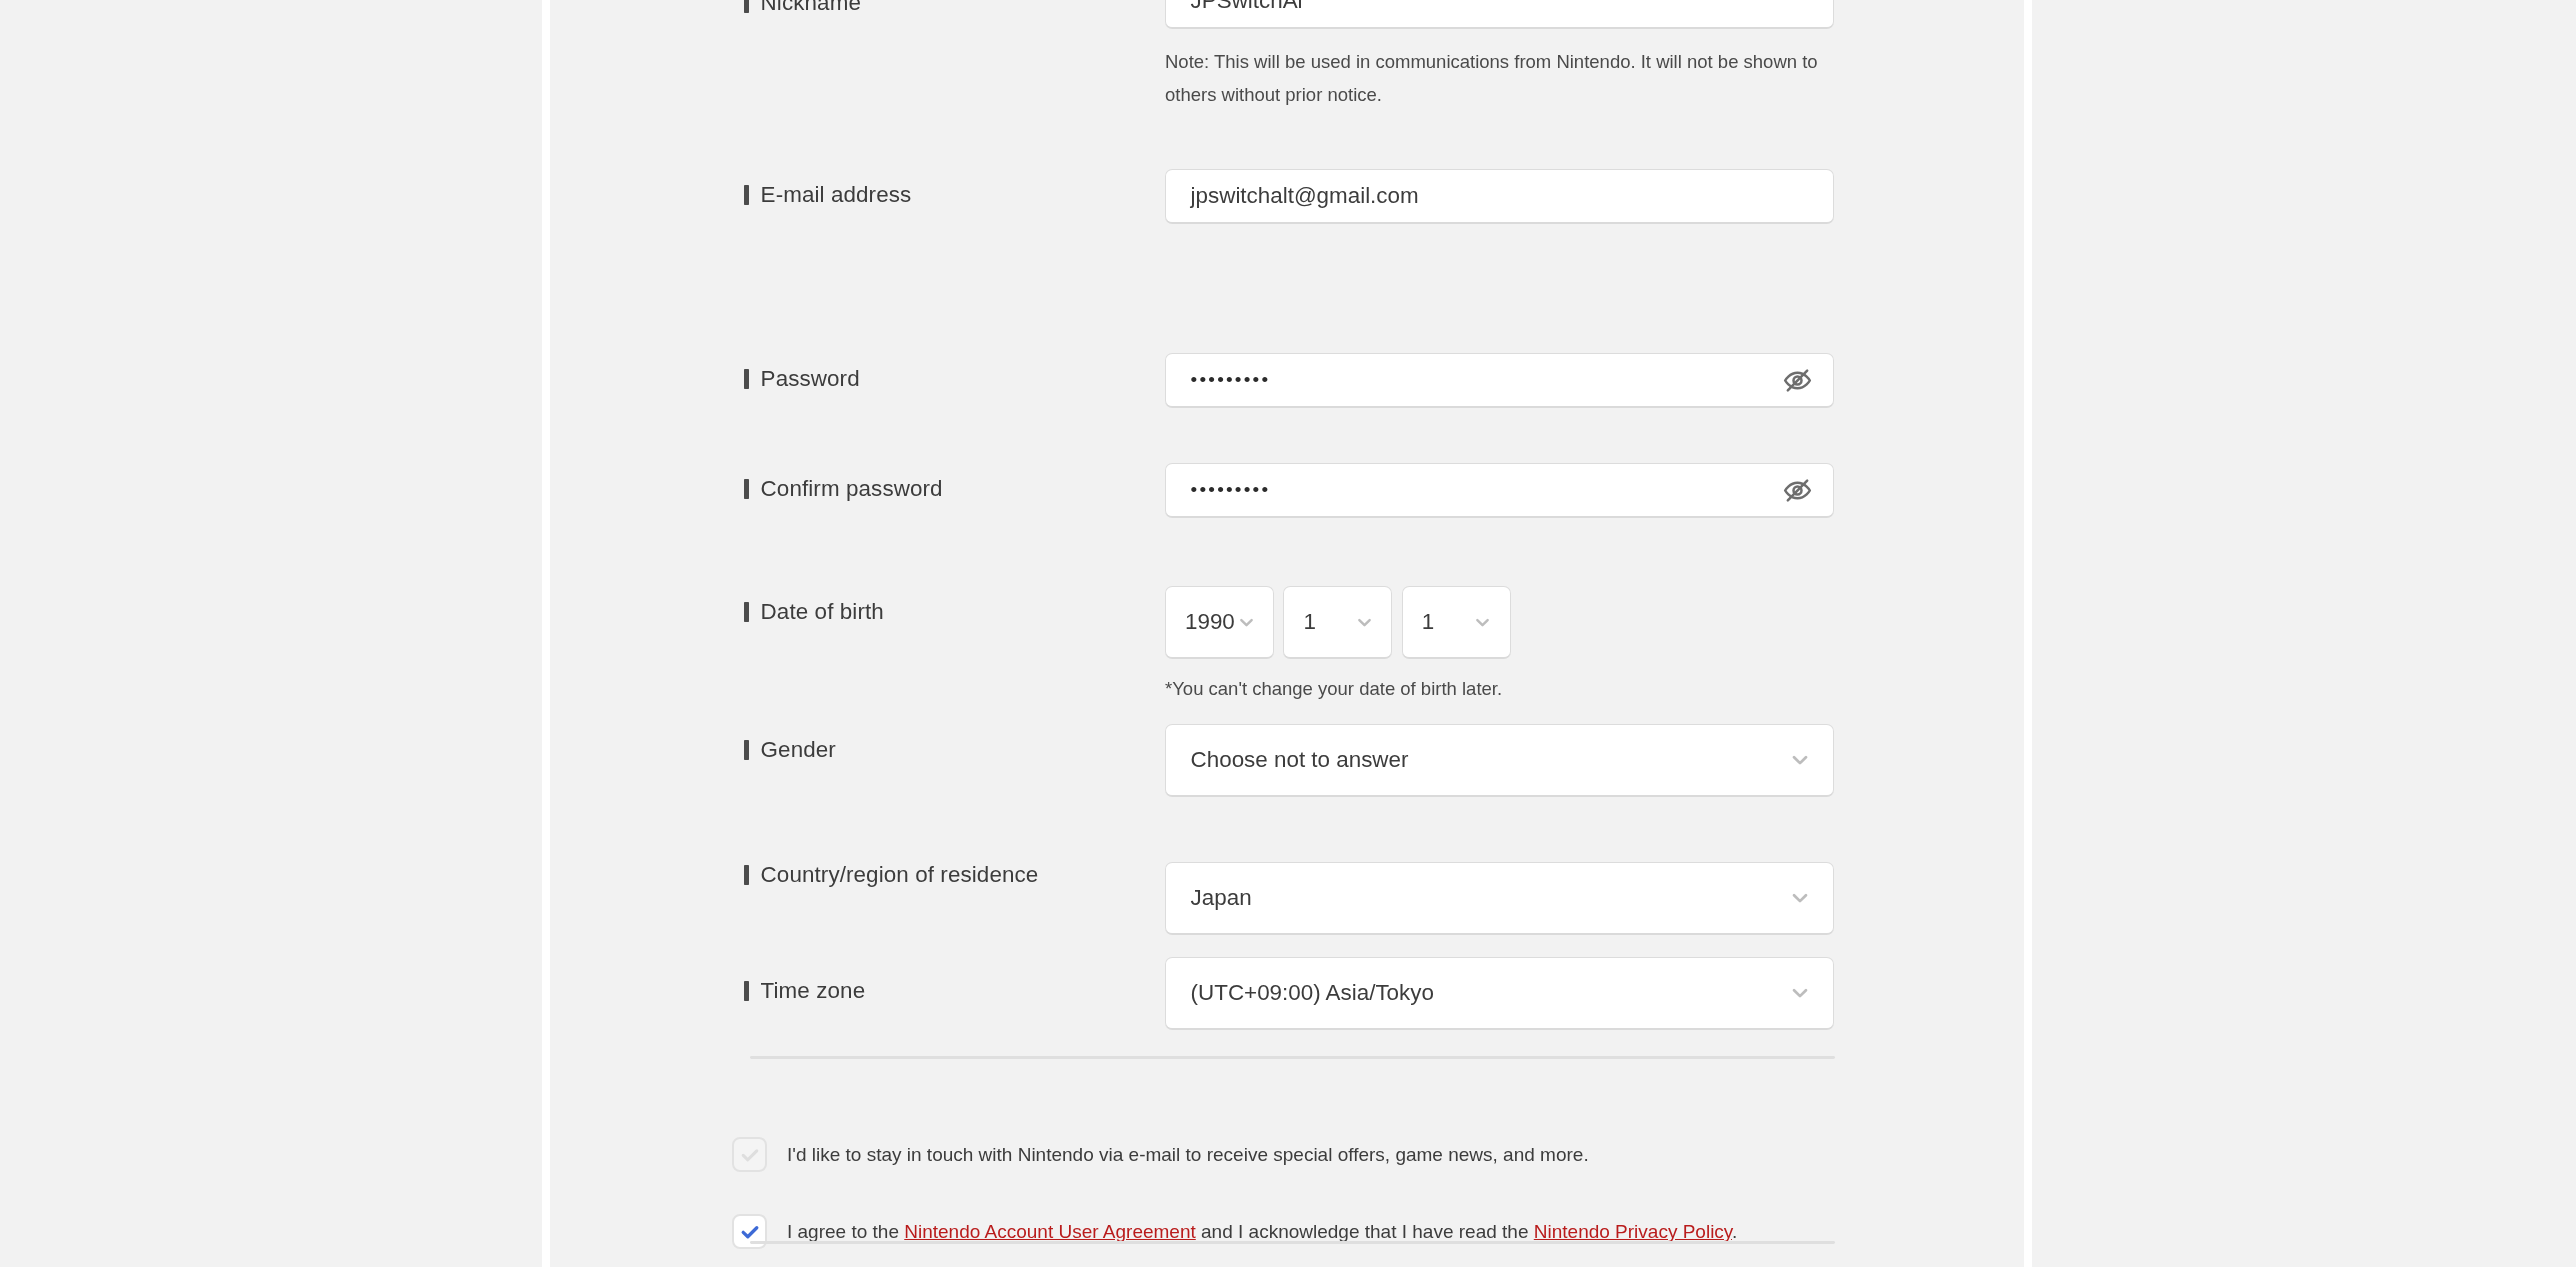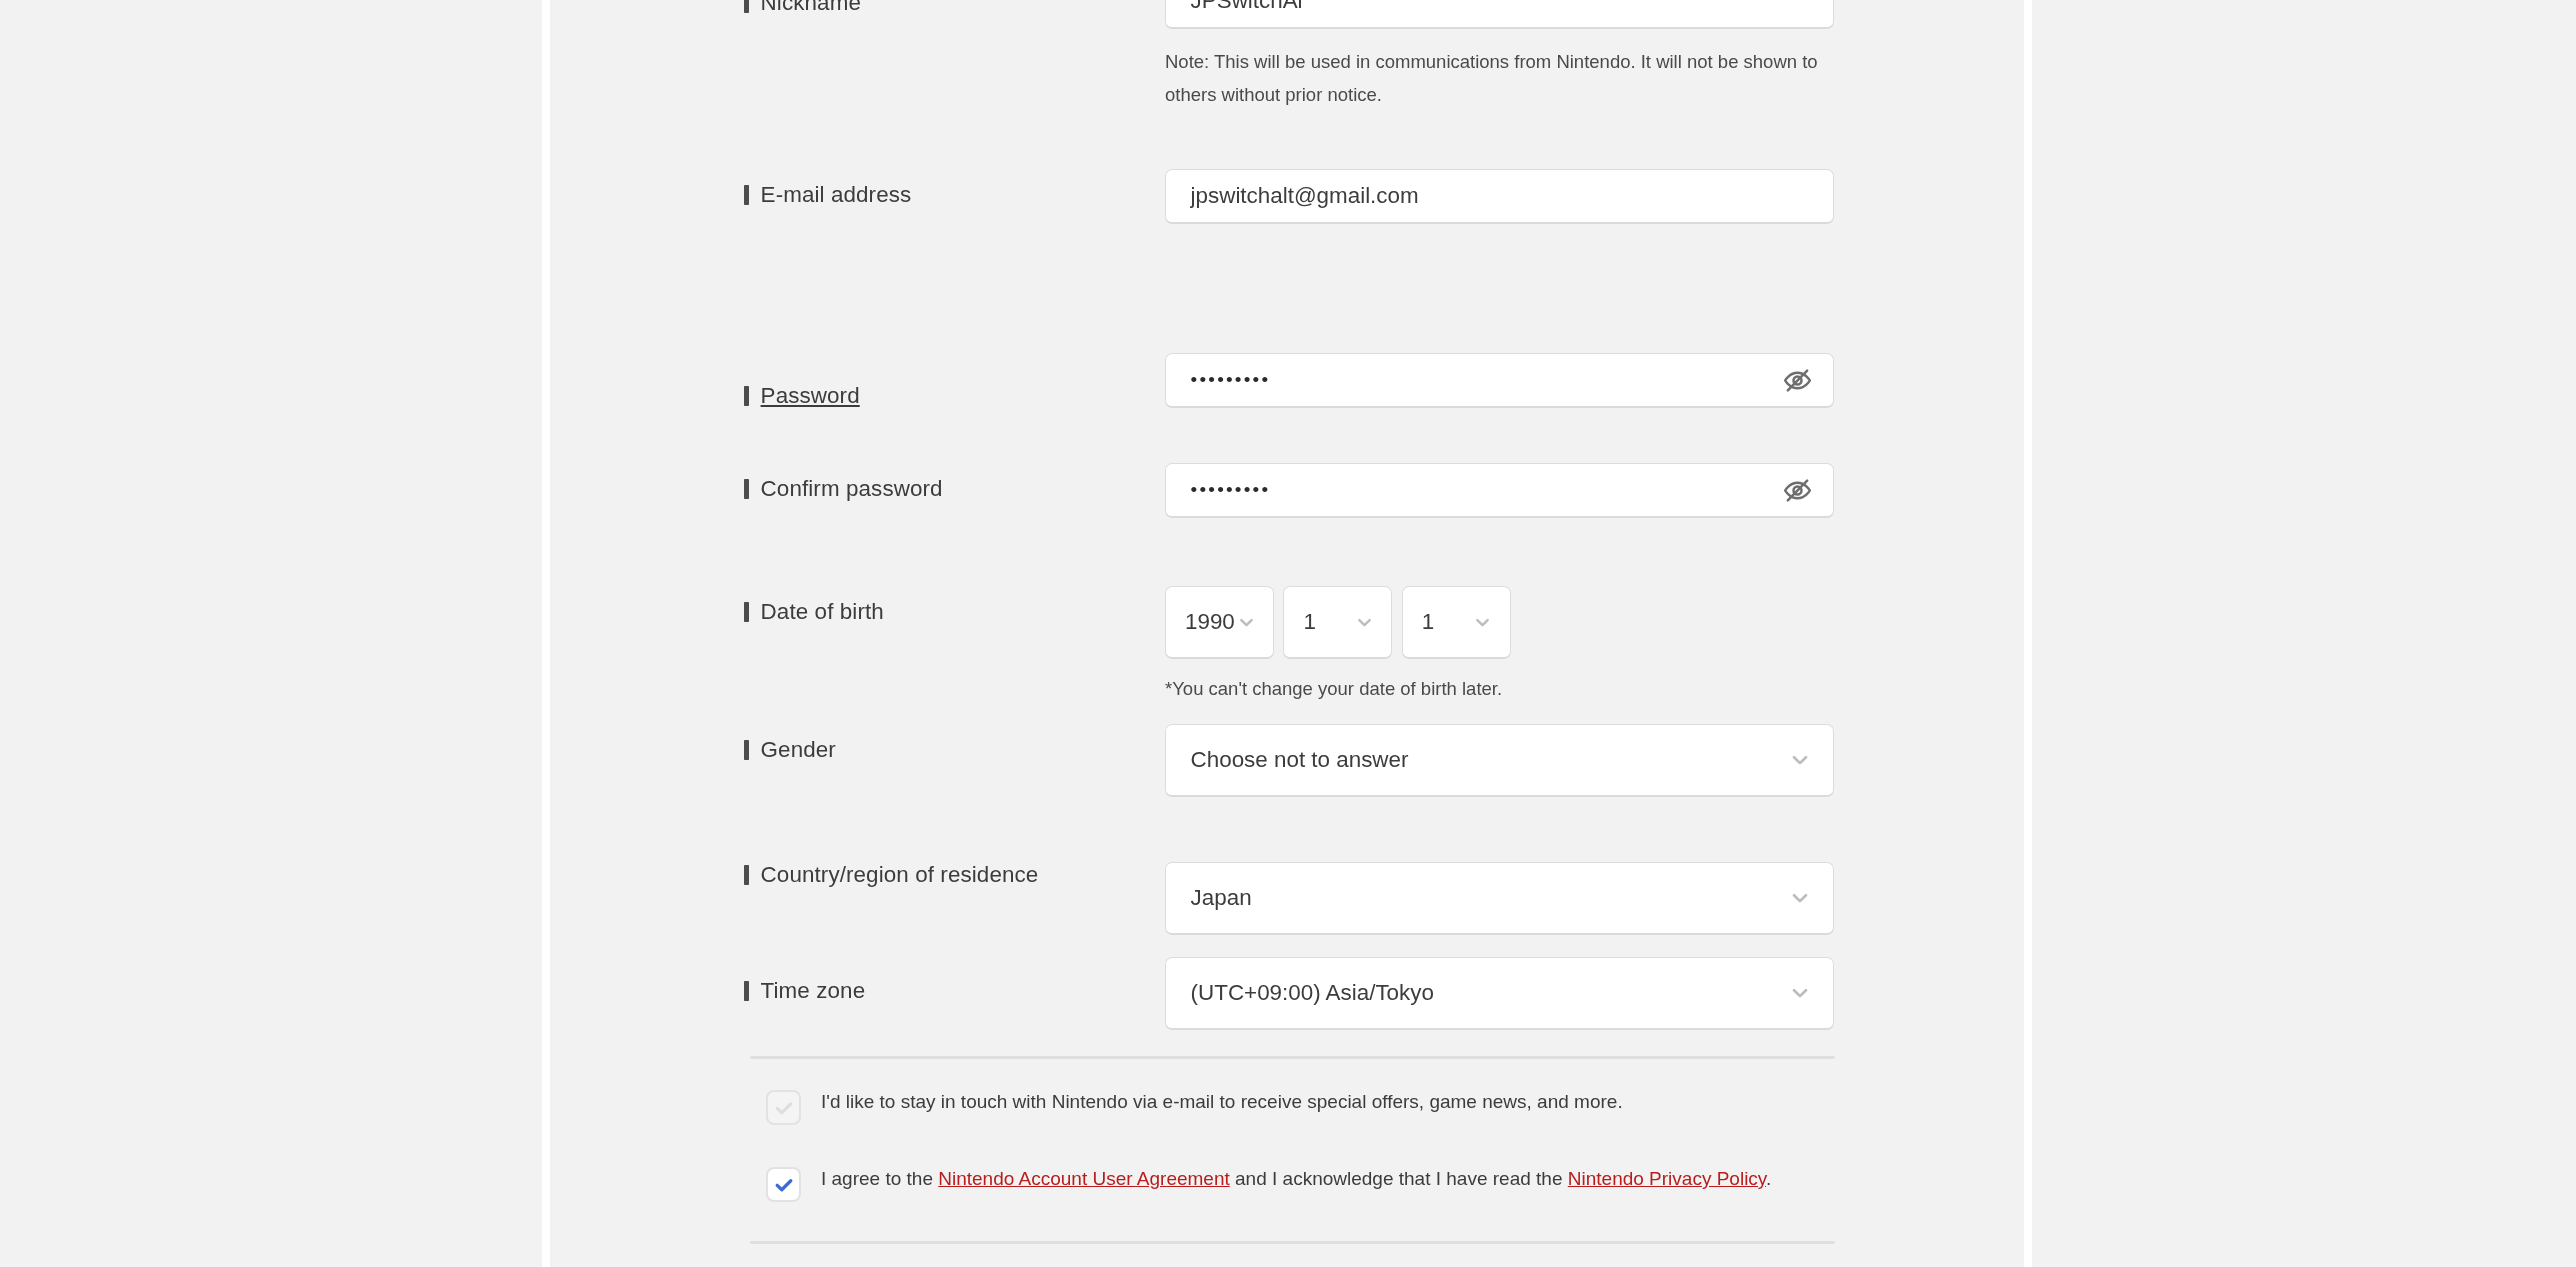--- a/index.html
+++ b/index.html
@@ -185,23 +185,24 @@
     left: 200px;
     width: 1085px;
     height: 2.9px;
     background: #dfdfdf;
     border-radius: 1.4px;
   }
 
   
   .check-row {
     position: absolute;
-    left: 216px;
-    display: flex;
-    align-items: flex-start;
+    left: 182px;
+    display: flex;
+    align-items: center;
+    margin-top: 47px;
   }
 
   .checkbox {
     width: 35px;
     height: 35px;
     border-radius: 8px;
     display: flex;
     align-items: center;
     justify-content: center;
     flex: 0 0 auto;
@@ -261,21 +262,21 @@
           <span class="label-text">E-mail address</span>
         </div>
         <div class="field-col" style="top:-13px;">
           <div class="textbox">
             <span class="value">jpswitchalt@gmail.com</span>
           </div>
         </div>
       </div>
 
       <div class="row" style="top:366px;">
-        <div class="label" style="top:17px;text-decoration:underline;">
+        <div class="label" style="top:0px;">
           <span class="req-bar"></span>
           <span class="label-text">Password</span>
         </div>
         <div class="field-col" style="top:-13px;">
           <div class="textbox">
             <span class="value dots">•••••••••</span>
             <span class="eye-btn">
               <svg width="29" height="29" viewBox="0 0 24 24" fill="none">
                 <path d="M1.8 12S5.4 5.6 12 5.6 22.2 12 22.2 12 18.6 18.4 12 18.4 1.8 12 1.8 12Z" stroke="#6e6e6e" stroke-width="2.1" stroke-linejoin="round"></path>
                 <circle cx="12" cy="12" r="3.3" stroke="#6e6e6e" stroke-width="2.1"></circle>

